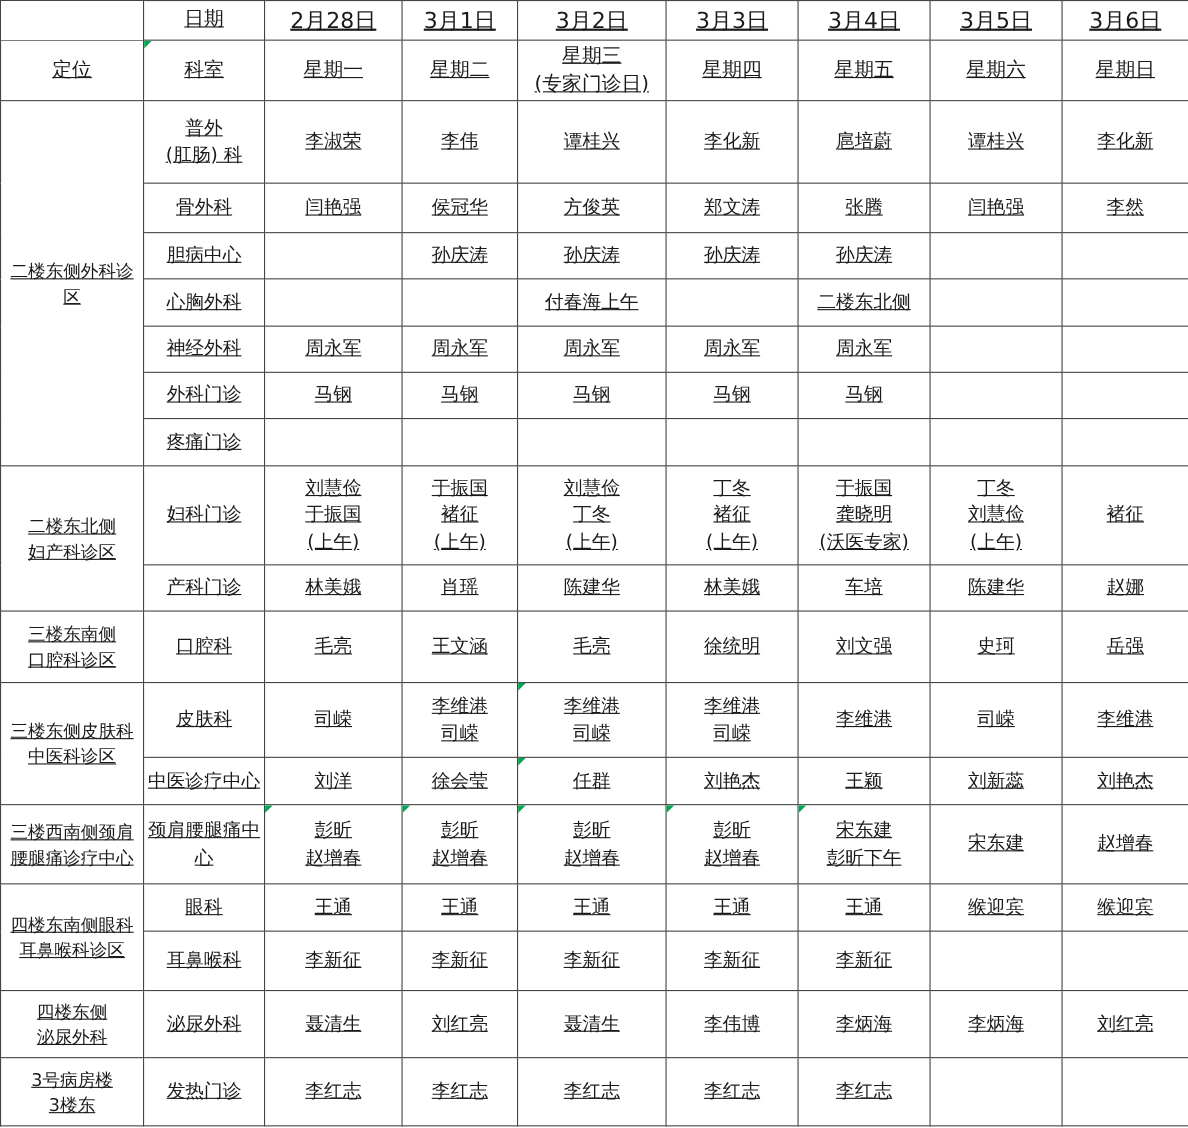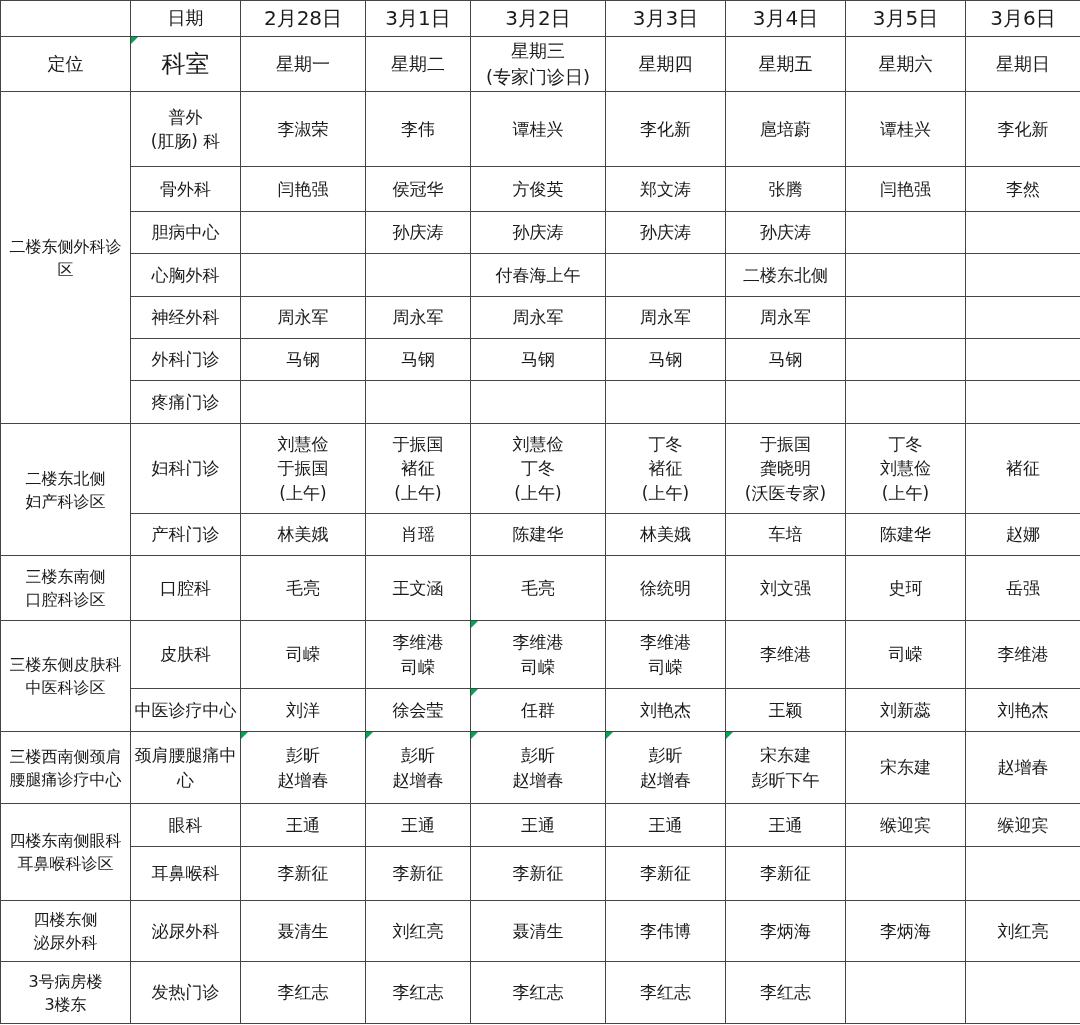--- a/index.html
+++ b/index.html
@@ -4,36 +4,36 @@
 <style>
   :root { --line:#454545; --ink:#1a1a1a; --marker:#00a651; }
   html,body { margin:0; padding:0; background:#ffffff; }
   body {
     width:1080px; height:1025px; overflow:hidden;
     font-family:"DejaVu Sans","Liberation Sans",sans-serif;
     color:var(--ink);
   }
   table.schedule {
     border-collapse:collapse; table-layout:fixed;
-    width:1080px; margin:0;
+    width:1080px; margin:0;text-decoration:underline;
   }
   table.schedule th, table.schedule td {
     border:1px solid var(--line);
     text-align:center; vertical-align:middle;
     padding:1px 2px;
     white-space:pre-line;
     line-height:1.45;
     font-weight:normal;
     position:relative;
     overflow:hidden;
   }
   .h1-label   { font-size:18px; }
   .h1-date    { font-size:20px; font-weight:bold; }
   .h2-cell    { font-size:18px; }
-  .h2-dept    { font-size:24px; font-weight:bold;margin-top:44px; }
+  .h2-dept    { font-size:18px; font-weight:bold;margin-top:44px; }
   .loc-cell   { font-size:16px; line-height:1.5; }
   .dept-cell  { font-size:17px; }
   .sched-cell { font-size:17px; }
   .corner-cell{ background:#ffffff; }
   td.has-marker::after, th.has-marker::after {
     content:""; position:absolute; top:0; left:0; width:0; height:0;
     border-top:7px solid var(--marker);
     border-right:7px solid transparent;
   }
 </style>

